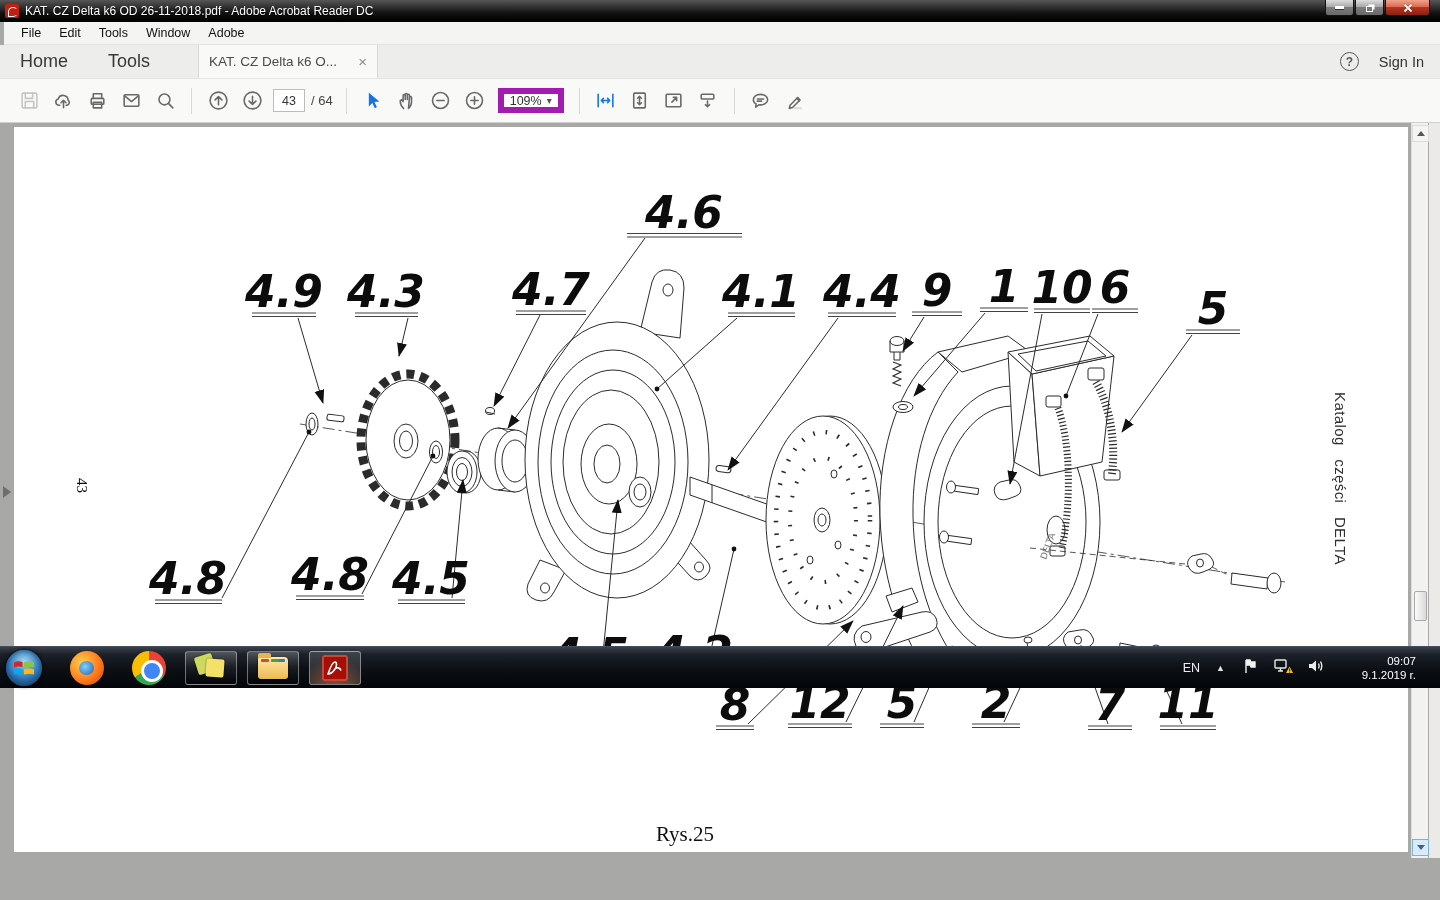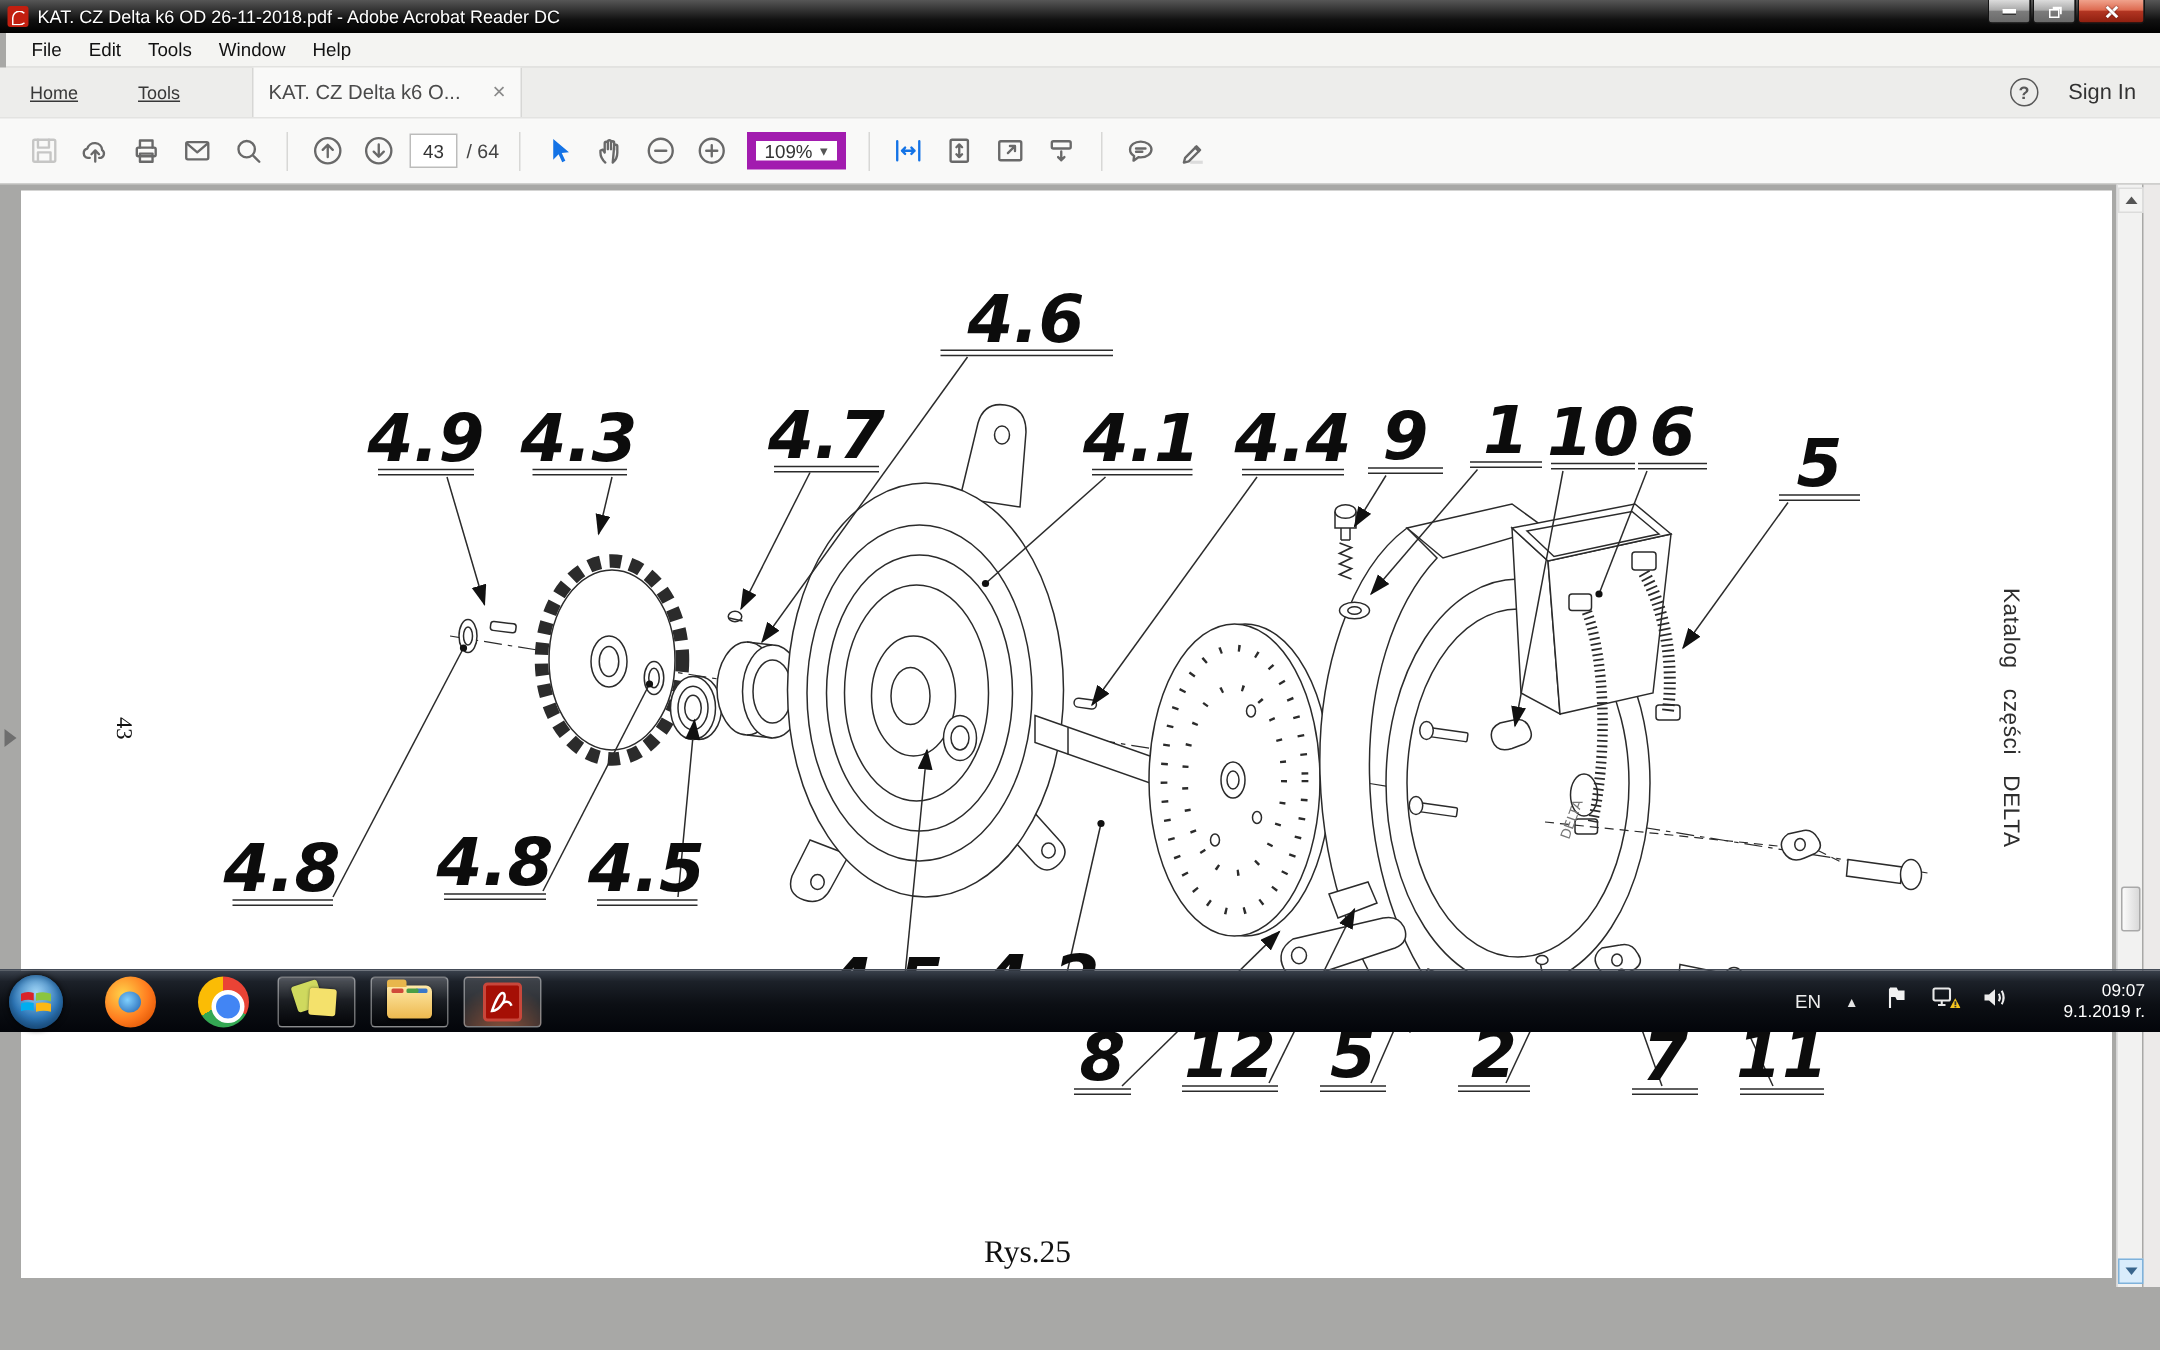--- a/index.html
+++ b/index.html
@@ -24,21 +24,21 @@
   .glyph-close::before,.glyph-close::after { content:""; position:absolute; left:4px; top:0; width:2px; height:10px; background:#fff; box-shadow:0 0 1px #400; }
   .glyph-close::before { transform:rotate(45deg);} .glyph-close::after{ transform:rotate(-45deg);}
 
   
   .menubar { position:absolute; top:22px; left:4px; width:1440px; height:23px; background:#f4f4f2;
     border-bottom:1px solid #e2e2e0; display:flex; align-items:center; padding-left:8px; }
   .menu-item { font-size:12.5px; color:#111; padding:0 9px; height:100%; display:flex; align-items:center; cursor:default; }
 
   
   .tabbar { position:absolute; top:45px; left:0; width:1440px; height:33px; background:#ededeb; display:flex; align-items:stretch; }
-  .apptab { font-size:12px; color:#383838; display:flex; align-items:center; padding:0 20px;text-decoration:underline; }
+  .apptab { font-size:18px; color:#383838; display:flex; align-items:center; padding:0 20px; }
   .doctab { margin-left:28px; width:180px; background:#f9f9f8; border-left:1px solid #d7d7d5; border-right:1px solid #d7d7d5;
     display:flex; align-items:center; padding:0 10px; font-size:13.5px; color:#4a4a4a; }
   .doctab .label { flex:1; white-space:nowrap; overflow:hidden; }
   .doctab .x { color:#8a8a8a; font-size:15px; margin-left:6px; }
   .tab-right { margin-left:auto; display:flex; align-items:center; padding-right:16px; }
   .help-circle { width:19px; height:19px; border:1.6px solid #585858; border-radius:50%; color:#585858;
     font-size:12px; font-weight:bold; display:flex; align-items:center; justify-content:center; margin-right:20px; }
   .signin { font-size:14.5px; color:#323232; }
 
   
@@ -94,21 +94,21 @@
   .tb-box.active { background:radial-gradient(circle at 50% 130%,rgba(255,140,90,.6),rgba(255,255,255,.14) 75%); }
   .note-back { width:18px; height:18px; background:#cfd95e; transform:rotate(-18deg); position:absolute; border-radius:2px; box-shadow:0 0 2px #0008; }
   .note-front { width:18px; height:18px; background:#f4e16b; transform:rotate(4deg); position:absolute; left:10px; top:4px; border-radius:2px; box-shadow:0 0 2px #0008; }
   .notes-wrap { position:relative; width:30px; height:26px; }
   .folder { position:relative; width:30px; height:22px; background:linear-gradient(#ffe9a8,#edb94f); border-radius:2px 4px 3px 3px; box-shadow:0 1px 2px #000; }
   .folder::before { content:""; position:absolute; left:0; top:-4px; width:13px; height:5px; background:#e8b64c; border-radius:2px 2px 0 0; }
   .folder::after { content:""; position:absolute; left:3px; top:2px; width:8px; height:3px;
     background:#d04a3a; box-shadow:10px 0 0 #4a9e46, 16px 0 0 #3a78c9; border-radius:1px; }
   .reader-icon { width:26px; height:26px; background:#a50f05; border:2px solid #c8473b; border-radius:3px; display:flex; align-items:center; justify-content:center; }
   .reader-icon svg { stroke:#fff; fill:none; stroke-width:1.6; }
-  .tray { margin-left:auto; display:flex; align-items:center; color:#eee; padding-right:10px; }
+  .tray { margin-left:auto; display:flex; align-items:center; color:#eee; padding-right:24px; }
   .tray-lang { font-size:12.5px; margin-right:16px; }
   .tray-expand { font-size:9px; color:#e4e4e4; margin-right:16px; }
   .tray-ico { margin-right:14px; position:relative; }
   .clock { text-align:right; font-size:11.5px; line-height:14px; color:#fff; margin-left:6px; width:70px; }
 
   
   .diagram text.lbl { font-family:"DejaVu Sans",sans-serif; font-weight:bold; font-style:italic; font-size:44px; fill:#0c0c0c; text-anchor:middle; }
   .diagram text.emboss { font-family:"DejaVu Sans",sans-serif; font-size:9px; fill:#777; }
 </style>
 </head>
@@ -130,21 +130,21 @@
           <div class="glyph-close"></div>
         </div>
     </div>
   </div>
 
   <div class="menubar">
     <div class="menu-item">File</div>
     <div class="menu-item">Edit</div>
     <div class="menu-item">Tools</div>
     <div class="menu-item">Window</div>
-    <div class="menu-item">Help</div>
+    <div class="menu-item">Adobe</div>
   </div>
 
   <div class="tabbar">
     <div class="apptab">Home</div>
     <div class="apptab">Tools</div>
     <div class="doctab">
       <span class="label">KAT. CZ Delta k6 O...</span>
       <span class="x">×</span>
     </div>
     <div class="tab-right">

